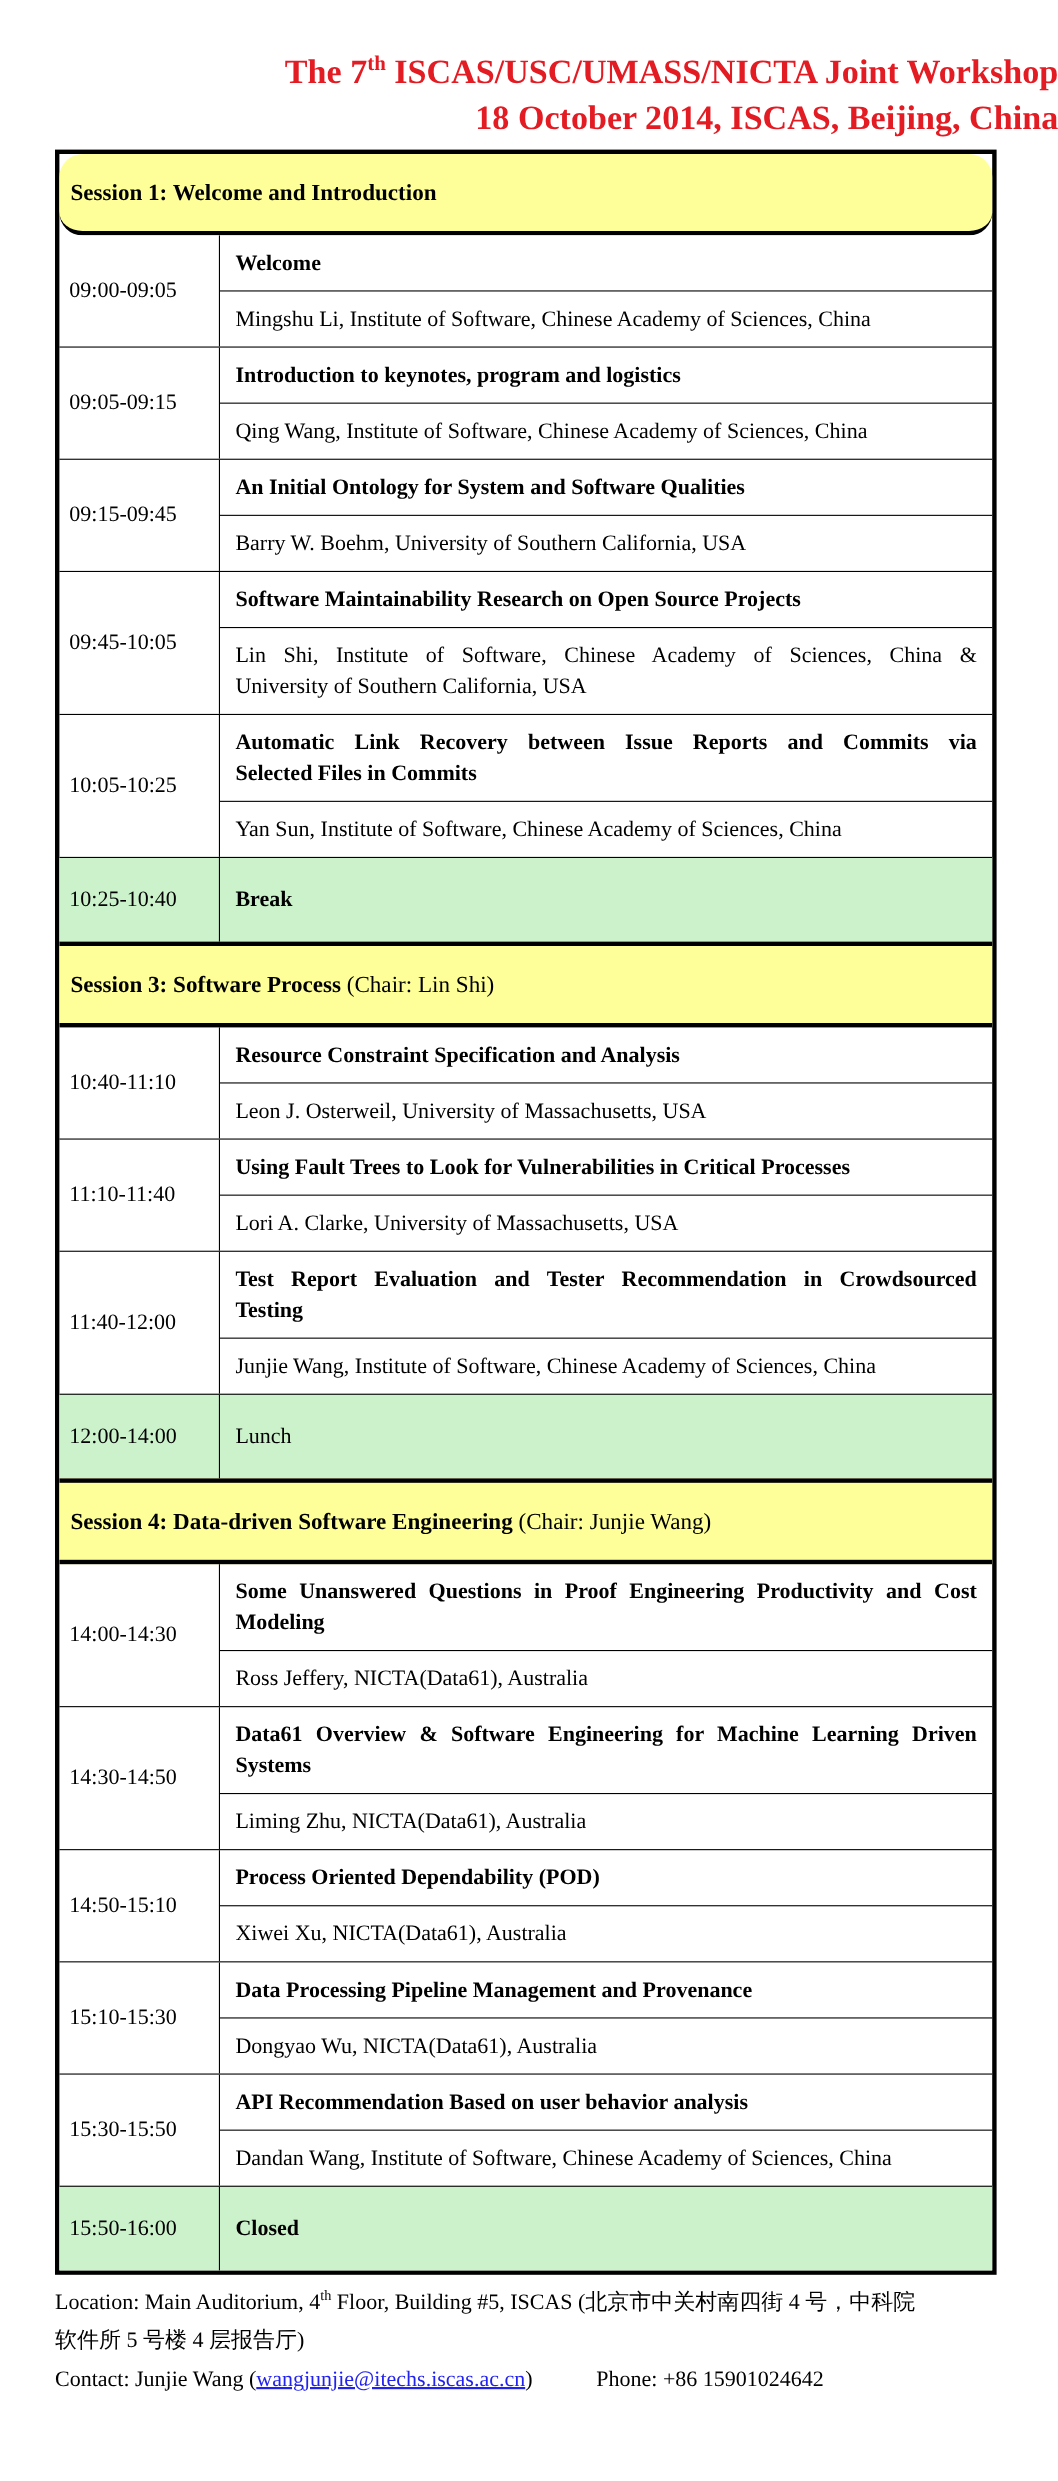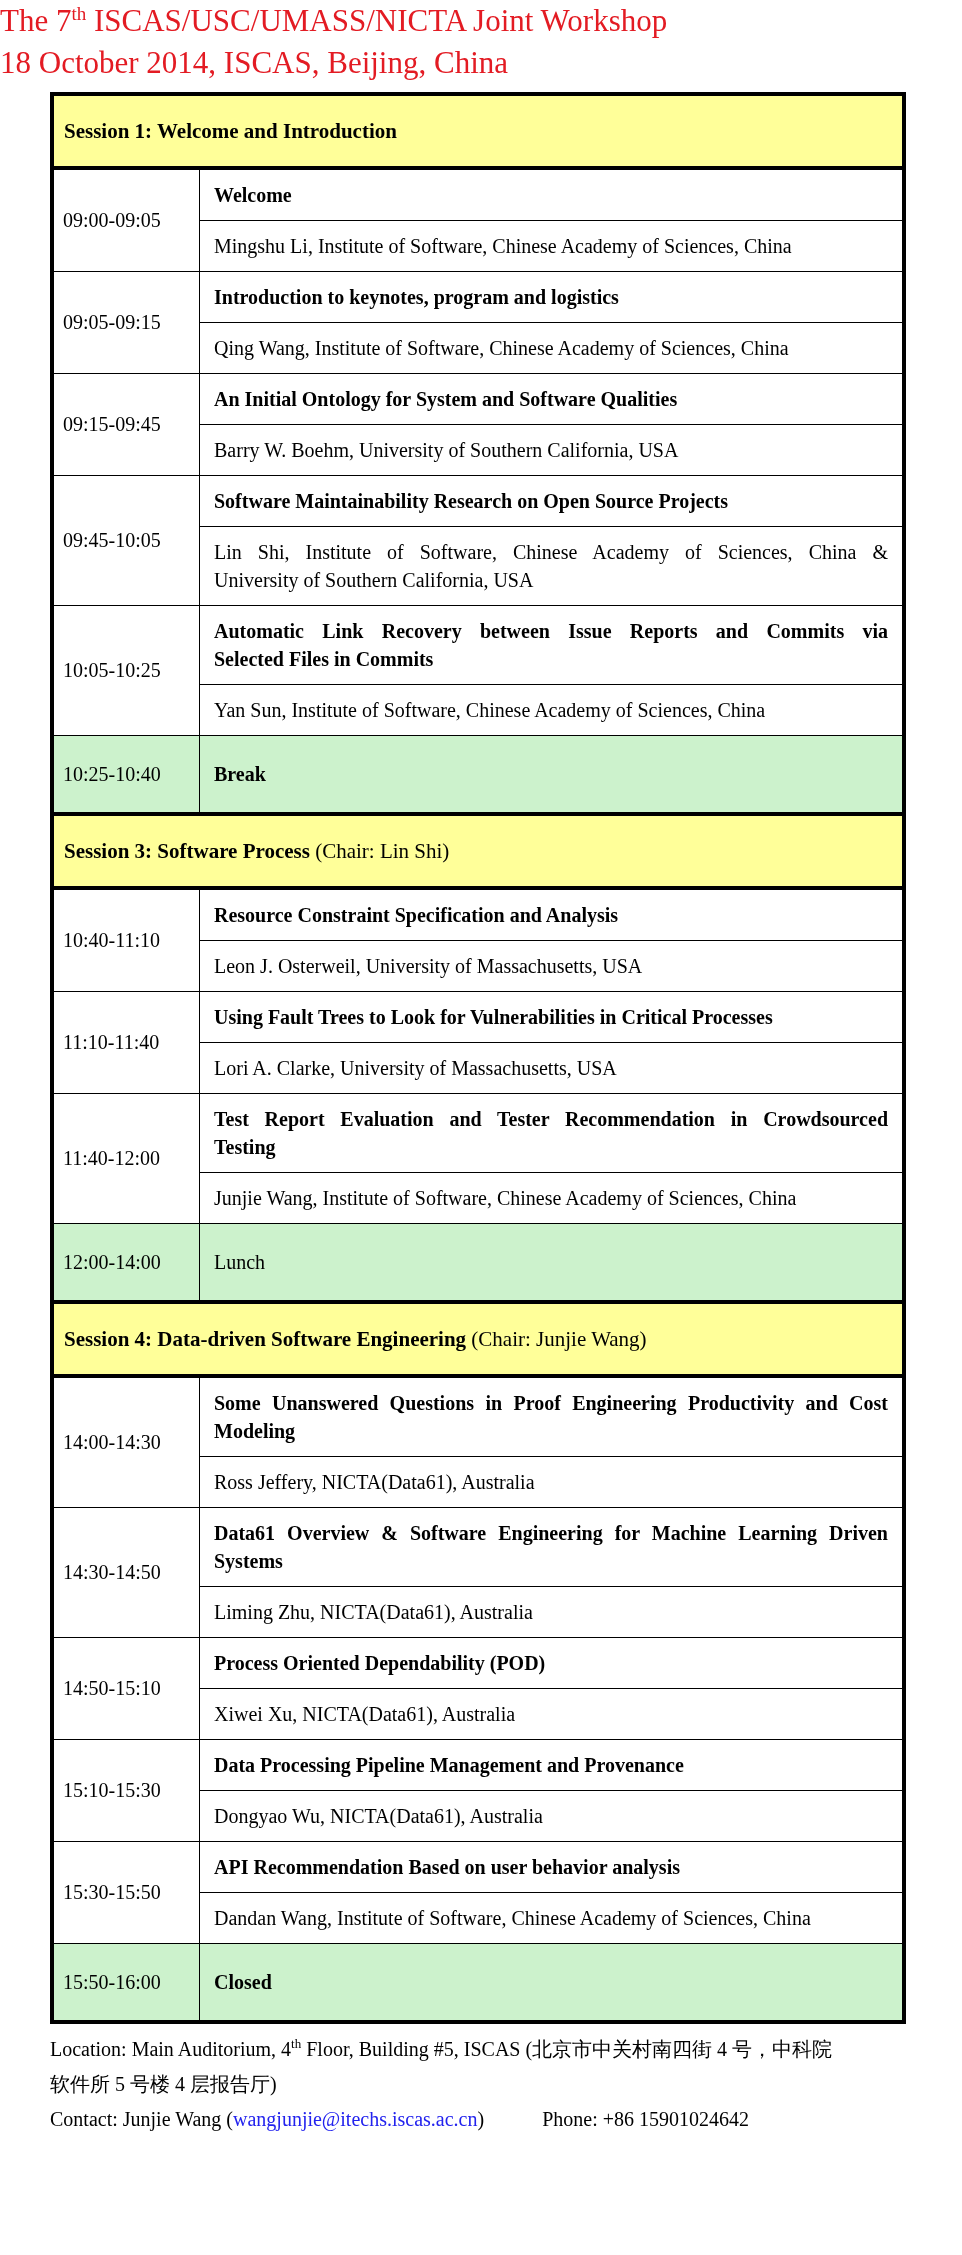--- a/index.html
+++ b/index.html
@@ -11,23 +11,24 @@
   }
   *{box-sizing:border-box;}
   html,body{margin:0;padding:0;}
   body{
     width:962px;
     background:#ffffff;
     color:#000;
     font-family:"Liberation Serif","DejaVu Serif",serif;
   }
   .title-block{
-    text-align:left;
+    padding-top:44px;
+    text-align:right;
     color:var(--title-red);
-    font-weight:normal;
+    font-weight:bold;
     font-size:31px;
     line-height:42px;
   }
   .title-block sup{
     font-size:19px;
     vertical-align:super;
     line-height:0;
   }
   .schedule-table{
     margin:8px 0 0 50px;
@@ -35,21 +36,21 @@
     border:4px solid var(--border-black);
   }
   .session-row{
     background:var(--session-yellow);
     border-top:4px solid var(--border-black);
     border-bottom:4px solid var(--border-black);
     padding:22px 12px 22px 10px;
     font-size:21px;
     line-height:26px;
   }
-  .session-row:first-child{border-top:none;}
+  .session-row:first-child{border-top:none;border-radius:21px;}
   .session-label{font-weight:bold;}
   .schedule-row{
     display:flex;
     border-top:1px solid var(--border-black);
   }
   .session-row + .schedule-row{border-top:none;}
   .time-cell{
     flex:0 0 146px;
     border-right:1px solid var(--border-black);
     display:flex;
@@ -90,20 +91,21 @@
   .footer{
     margin:8px 0 0 50px;
     width:862px;
     font-size:20px;
     line-height:35px;
   }
   .footer p{margin:0;}
   .footer sup{font-size:13px;vertical-align:super;line-height:0;}
   .email-link{
     color:var(--link-blue);
+    text-decoration:underline;
     cursor:pointer;
   }
   .phone-text{margin-left:58px;}
 </style>
 </head>
 <body>
 
 <div class="page">
 
   <div class="title-block">

